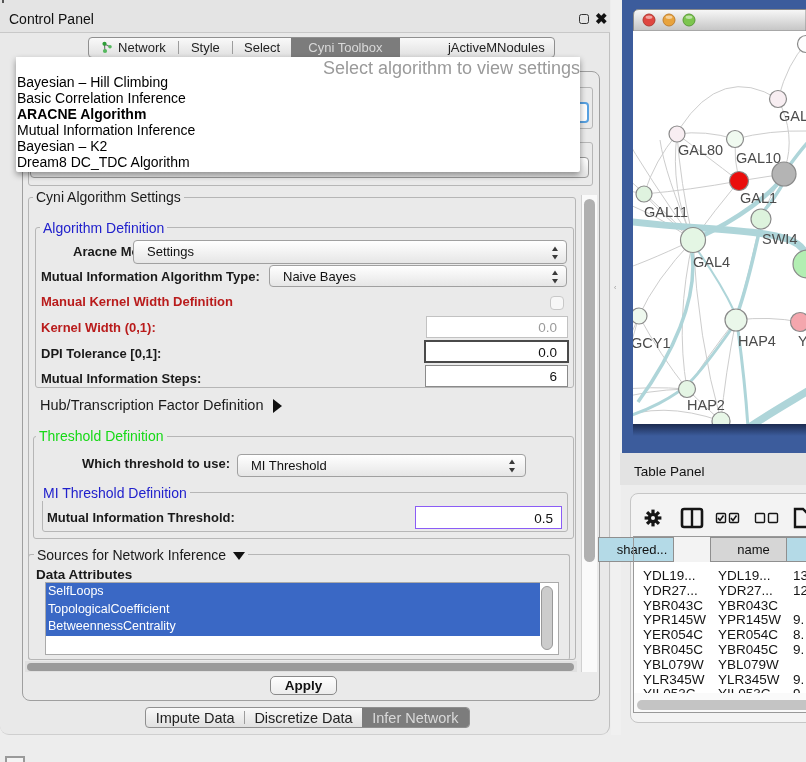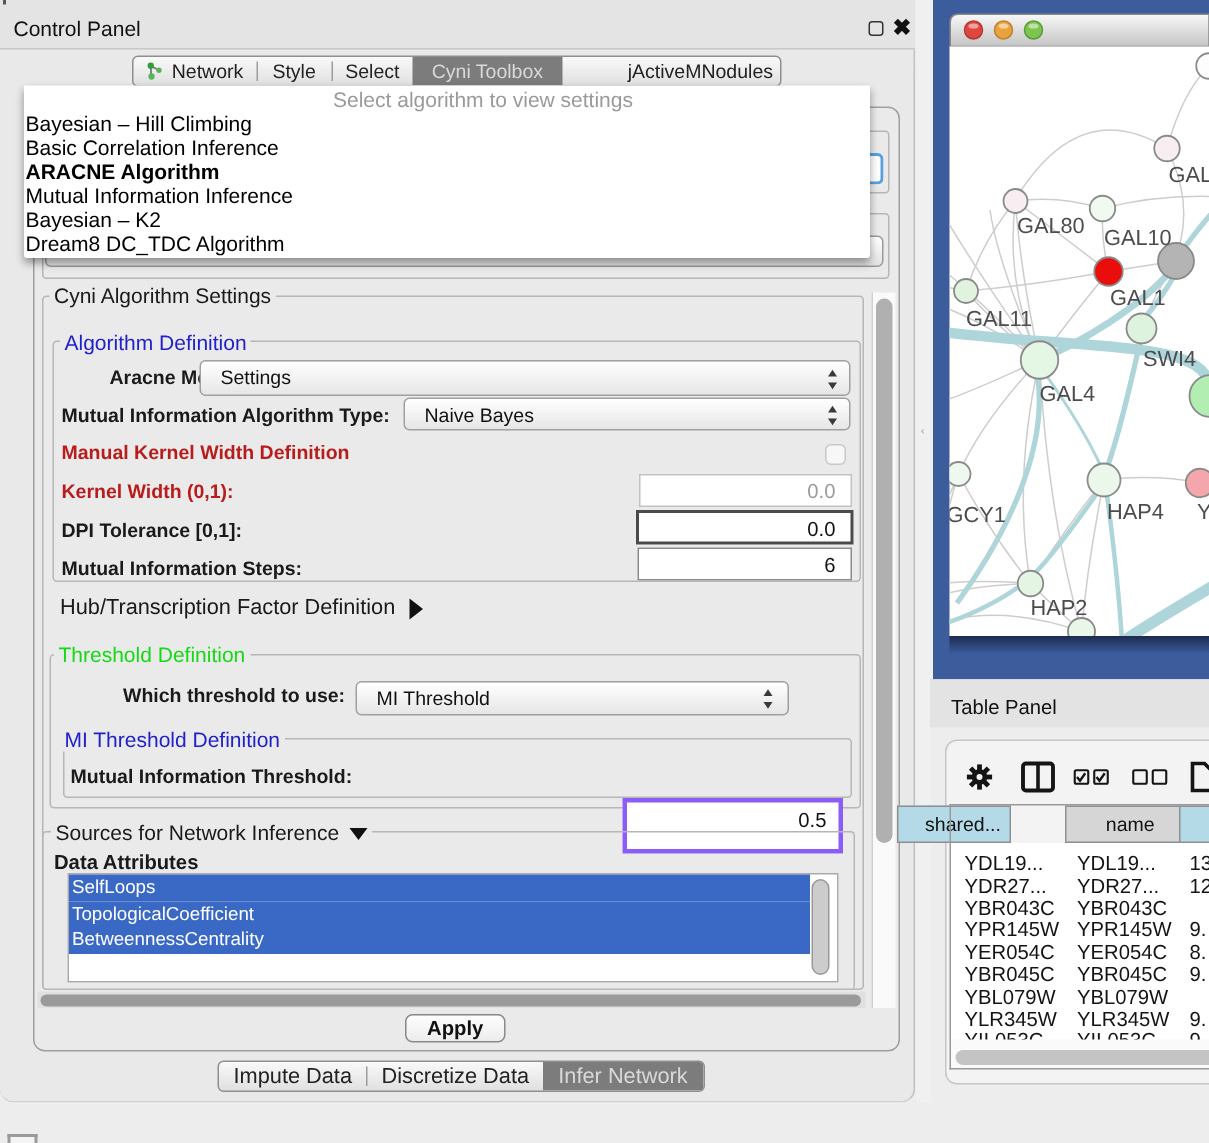--- a/index.html
+++ b/index.html
@@ -34,21 +34,21 @@
 #dlist{left:45px;top:582px;width:514px;height:73px;background:#fff;border:1px solid #aaa;}
 .lrow{position:absolute;left:46px;width:494px;height:17.6px;background:#3a68c5;color:#fff;font-size:12.5px;padding-left:2px;line-height:17.6px;}
 
 #vsb{left:581px;top:195px;width:16px;height:477px;background:#fafafa;border-left:1px solid #d0d0d0;}
 #vsbthumb{left:584px;top:199px;width:11px;height:363px;background:#b0b0b0;border-radius:6px;}
 #hsb{left:25px;top:661px;width:552px;height:11px;background:#e0e0e0;}
 #hsbthumb{left:27px;top:663px;width:547px;height:8px;background:#9a9a9a;border-radius:4px;}
 
 #popup{left:16px;top:57px;width:564px;height:115px;background:#fff;
  box-shadow:0 3px 6px rgba(0,0,0,0.4);border-radius:0 0 2px 2px;z-index:50;}
-#popup .hint{position:absolute;left:0;top:1px;width:100%;text-align:center;font-size:14px;color:#9a9a9a;padding-left:48px;}
+#popup .hint{position:absolute;left:0;top:1px;width:100%;text-align:right;font-size:18px;color:#9a9a9a;padding-left:48px;}
 #popup .it{position:absolute;left:1px;font-size:14px;color:#000;white-space:nowrap;}
 
 #applybtn{left:270px;top:676px;width:67px;height:19px;border:1px solid #8a8a8a;border-radius:5px;
  background:linear-gradient(#fefefe,#ececec);font-size:13.5px;font-weight:bold;color:#111;text-align:center;line-height:17px;}
 
 #tpheader{left:620px;top:453px;width:186px;height:32px;background:#e3e3e3;}
 #tpheader span{position:absolute;left:14px;top:11px;font-size:13.5px;color:#111;}
 #tpanel{left:630px;top:493px;width:186px;height:230px;background:#f3f3f3;border:1px solid #c6c6c6;border-radius:8px 0 0 8px;}
 .hdrcell{position:absolute;top:537px;height:25px;border:1px solid #8f8f8f;font-size:13px;color:#111;
  display:flex;align-items:center;justify-content:center;}
@@ -57,21 +57,21 @@
 <body>
 <div id="stage">
 
 <div id="cp" class="ab"></div>
 <div id="cptitle" class="ab">
       <span>Control Panel</span>
     </div>
 <div id="float-ic" class="ab"></div>
 <div id="close-ic" class="ab">✖</div>
 <div class="ab" style="left:2px;top:0;width:2px;height:3px;background:#555;"></div>
-<div class="ab tabbar" style="left:88px;top:37px;width:433px;">
+<div class="ab tabbar" style="left:88px;top:37px;width:467px;">
  <div class="tab" style="width:90px;"><svg width="12" height="13" viewBox="0 0 12 13" style="margin-right:5px;">
           <path d="M3.5 3 L8.5 5.5 M3.5 3 L3.8 9.5" stroke="#777" stroke-width="1.2" fill="none"></path>
           <circle cx="3.5" cy="2.8" r="2.1" fill="#2e9e38"></circle>
           <circle cx="9" cy="5.8" r="1.8" fill="#55b85e"></circle>
           <circle cx="4" cy="10" r="2.1" fill="#55b85e"></circle>
         </svg>Network</div>
  <div class="tsep"></div>
  <div class="tab" style="width:54px;">Style</div>
  <div class="tsep"></div>
  <div class="tab" style="width:59px;">Select</div>
@@ -126,21 +126,21 @@
 <div class="combo" style="left:237px;top:454px;width:289px;height:23px;">
       <span>MI Threshold</span>
       <svg width="8" height="14" viewBox="0 0 8 14" style="position:absolute;right:9px;top:4px;">
         <path d="M4,0.5 L7,5 L1,5 Z" fill="#3a3a3a"></path>
         <path d="M4,13.5 L7,9 L1,9 Z" fill="#3a3a3a"></path>
       </svg>
     </div>
 <div class="gbox" style="left:42px;top:492px;width:526px;height:40px;"></div>
 <div class="glabel blue" style="left:40px;top:485px;">MI Threshold Definition</div>
 <div class="blab" style="left:47px;top:510px;">Mutual Information Threshold:</div>
-<div class="tfield" style="left:415px;top:532px;width:147px;height:37px;border:3px solid #8b5cf6;padding:4px 8px 0 0;">0.5</div>
+<div class="tfield" style="left:415px;top:506px;width:147px;height:23px;border:1px solid #8b5cf6;padding:4px 8px 0 0;">0.5</div>
 <div class="gbox" style="left:28px;top:554px;width:542px;height:106px;border-bottom:none;"></div>
 <div class="glabel" style="left:34px;top:547px;">Sources for Network Inference<span style="display:inline-block;width:0;height:0;border-top:8px solid #111;border-left:6.5px solid transparent;border-right:6.5px solid transparent;margin-left:7px;"></span></div>
 <div class="blab" style="left:36px;top:567px;font-size:13.5px;">Data Attributes</div>
 <div id="dlist" class="ab"></div>
 <div class="lrow" style="top:583px;">SelfLoops</div>
 <div class="lrow" style="top:600.6px;">TopologicalCoefficient</div>
 <div class="lrow" style="top:618.2px;">BetweennessCentrality</div>
 <div class="ab" style="left:541px;top:586px;width:12px;height:64px;background:#ccc;border:1px solid #999;border-radius:6px;"></div>
 
 <div id="popup" class="ab">

